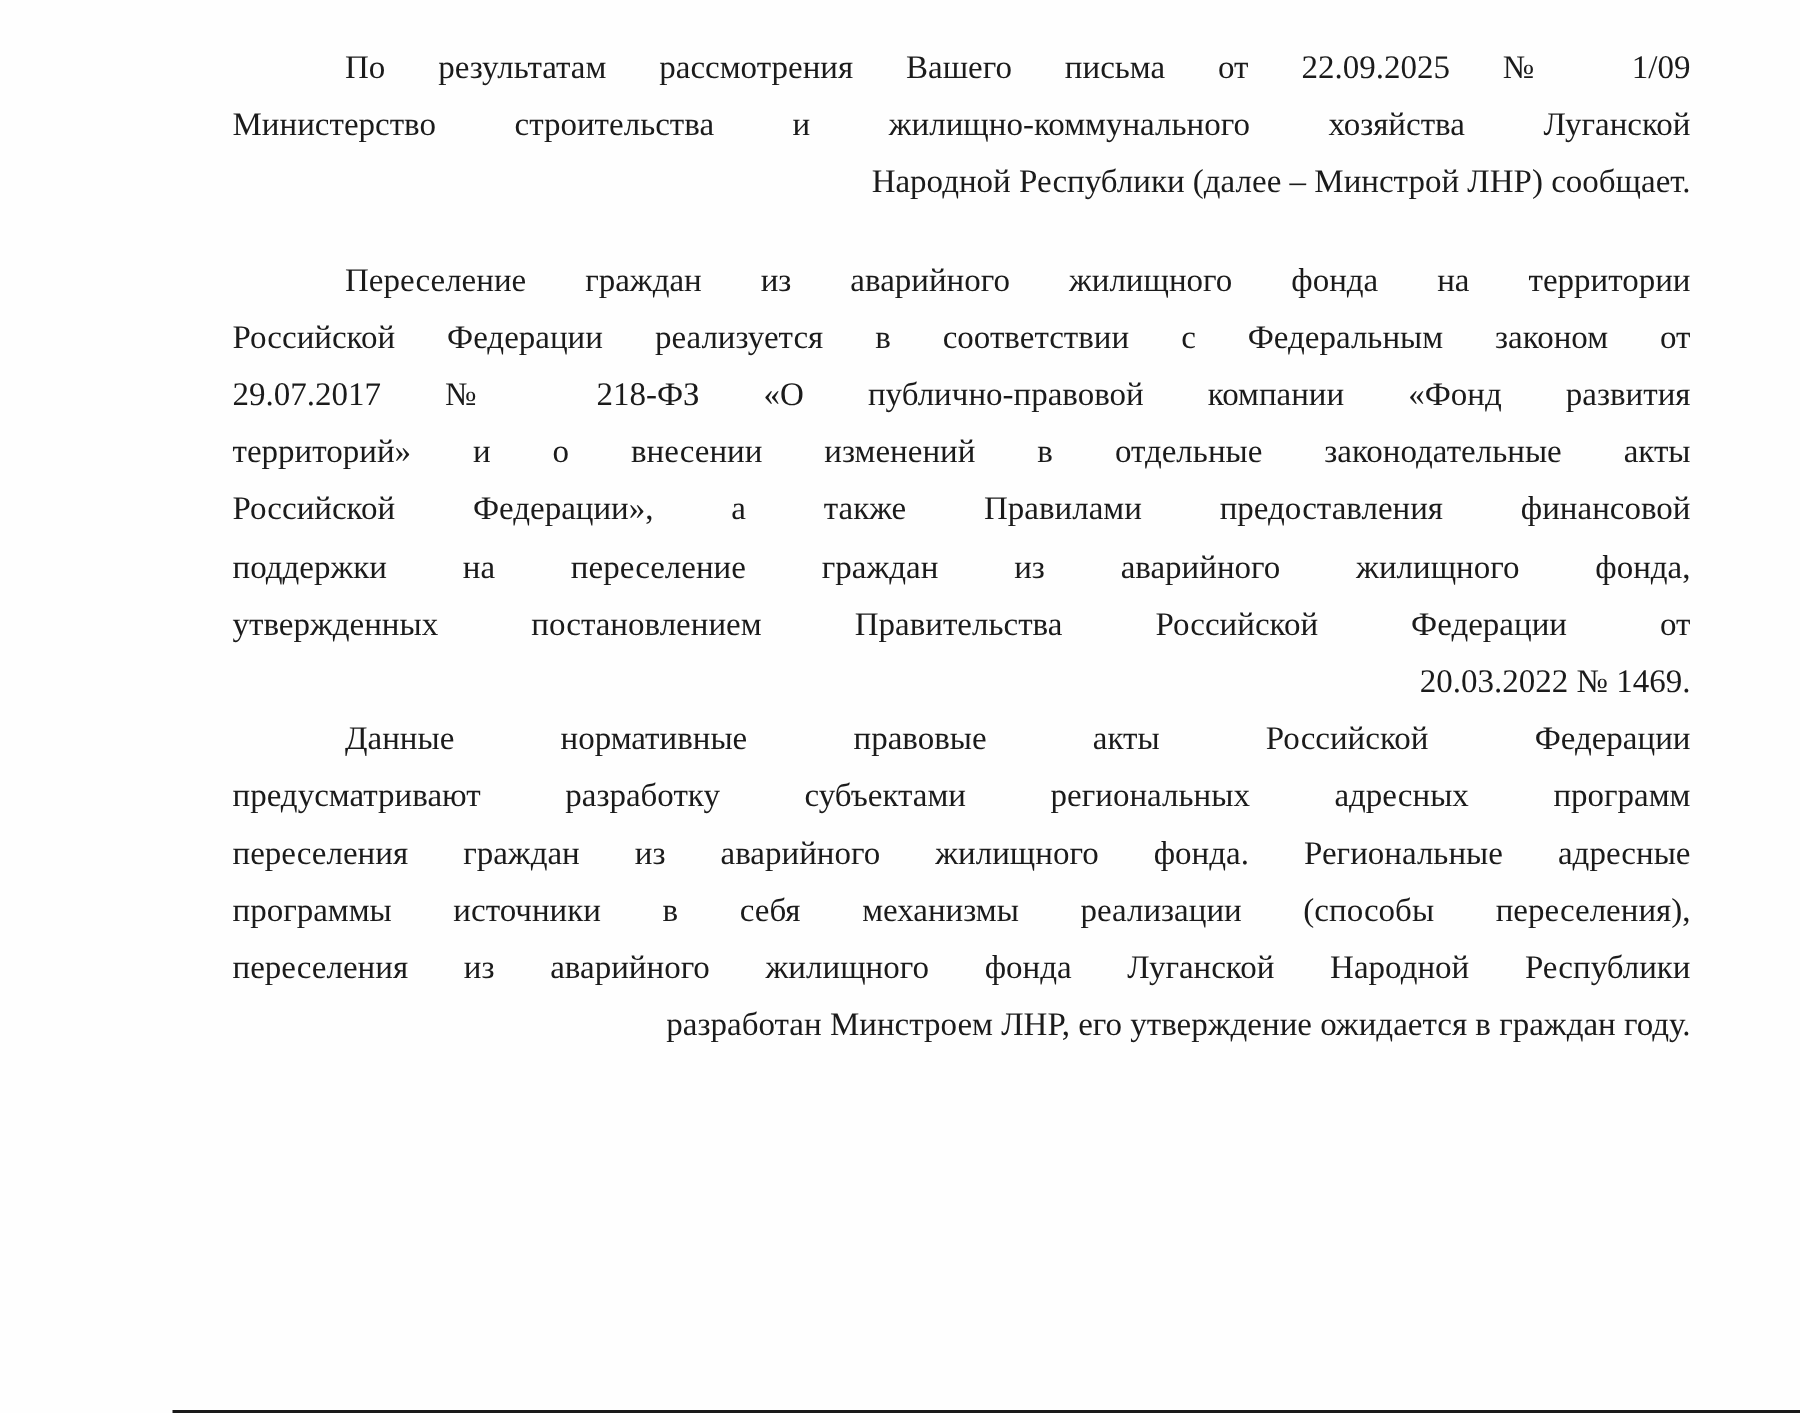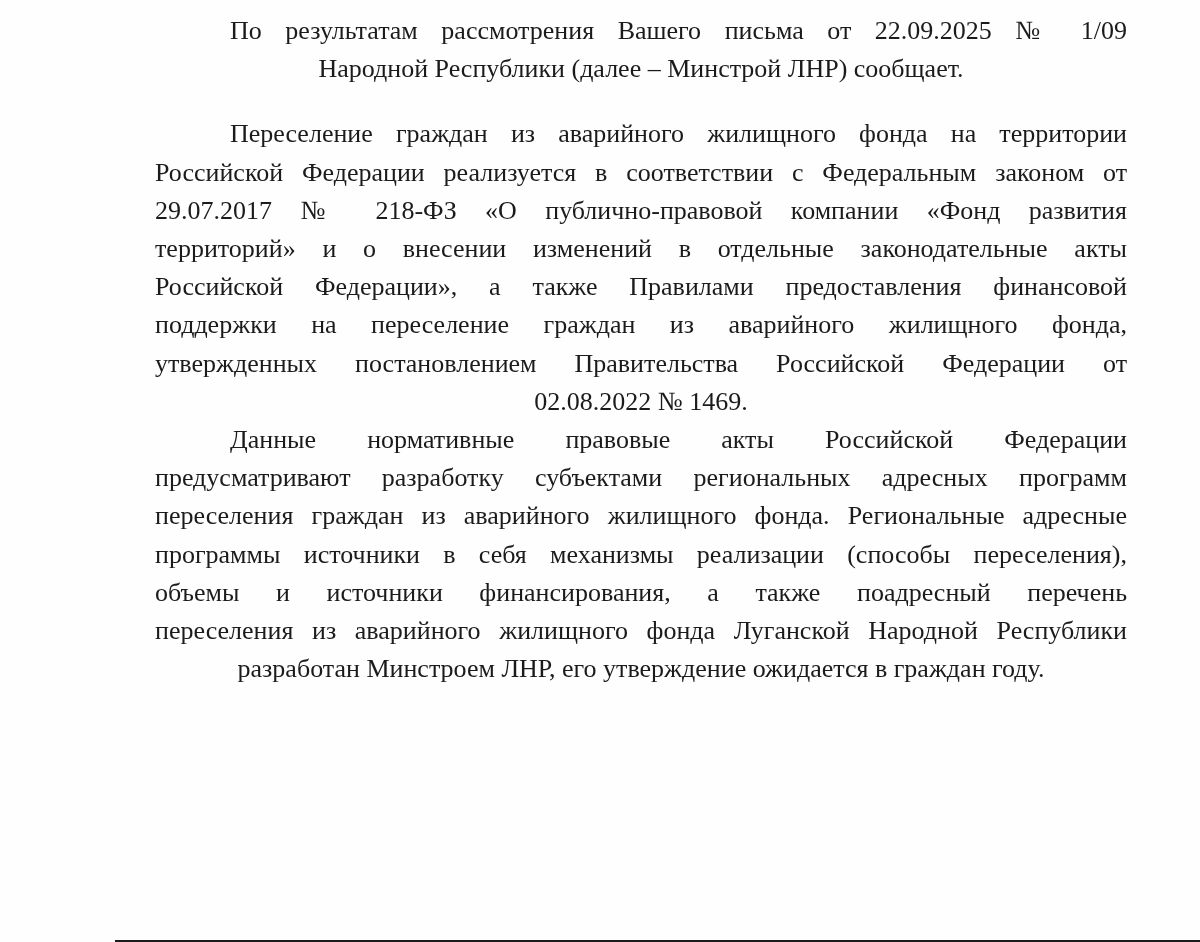--- a/index.html
+++ b/index.html
@@ -11,32 +11,32 @@
     position: relative;
     width: 1200px;
     height: 942px;
     background: #fefefe;
     overflow: hidden;
     font-family: "Liberation Serif", "DejaVu Serif", serif;
   }
   .textblock {
     position: absolute;
     left: 155px;
-    top: 12px;
+    top: 26px;
     width: 972px;
     color: #1b1b1b;
-    font-size: 26px;
+    font-size: 22px;
     line-height: 38.2px;
     text-rendering: optimizeLegibility;
   }
   .para { margin: 0; }
   .para.gap-before { margin-top: 27px; }
   .line {
     min-height: 38.2px;
-    text-align: center;
+    text-align: right;
   }
   .line.justify {
     text-align: justify;
     text-align-last: justify;
     text-justify: inter-word;
   }
   .line.indent { text-indent: 75px; }
   .bottom-line {
     position: absolute;
     left: 115px;
@@ -46,38 +46,38 @@
     background: #1a1a1a;
   }
 </style>
 </head>
 <body>
 
 <div class="page">
   <div class="textblock" id="textblock">
       <div class="para">
         <div class="line justify indent">По результатам рассмотрения Вашего письма от 22.09.2025 № 1/09</div>
+        <div class="line justify">Министерство строительства и жилищно-коммунального хозяйства Луганской</div>
         <div class="line">Народной Республики (далее – Минстрой ЛНР) сообщает.</div>
       </div>
       <div class="para gap-before">
         <div class="line justify indent">Переселение граждан из аварийного жилищного фонда на территории</div>
         <div class="line justify">Российской Федерации реализуется в соответствии с Федеральным законом от</div>
         <div class="line justify">29.07.2017 № 218-ФЗ «О публично-правовой компании «Фонд развития</div>
         <div class="line justify">территорий» и о внесении изменений в отдельные законодательные акты</div>
         <div class="line justify">Российской Федерации», а также Правилами предоставления финансовой</div>
         <div class="line justify">поддержки на переселение граждан из аварийного жилищного фонда,</div>
         <div class="line justify">утвержденных постановлением Правительства Российской Федерации от</div>
-        <div class="line">02.08.2022 № 1469.</div>
+        <div class="line">20.03.2022 № 1469.</div>
       </div>
       <div class="para">
         <div class="line justify indent">Данные нормативные правовые акты Российской Федерации</div>
         <div class="line justify">предусматривают разработку субъектами региональных адресных программ</div>
         <div class="line justify">переселения граждан из аварийного жилищного фонда. Региональные адресные</div>
         <div class="line justify">программы источники в себя механизмы реализации (способы переселения),</div>
-        <div class="line justify">объемы и источники финансирования, а также поадресный перечень</div>
       </div>
       <div class="para">
         <div class="line justify">переселения из аварийного жилищного фонда Луганской Народной Республики</div>
         <div class="line">разработан Минстроем ЛНР, его утверждение ожидается в граждан году.</div>
       </div>
     </div>
   <div class="bottom-line"></div>
 </div>
 
 </body></html>

